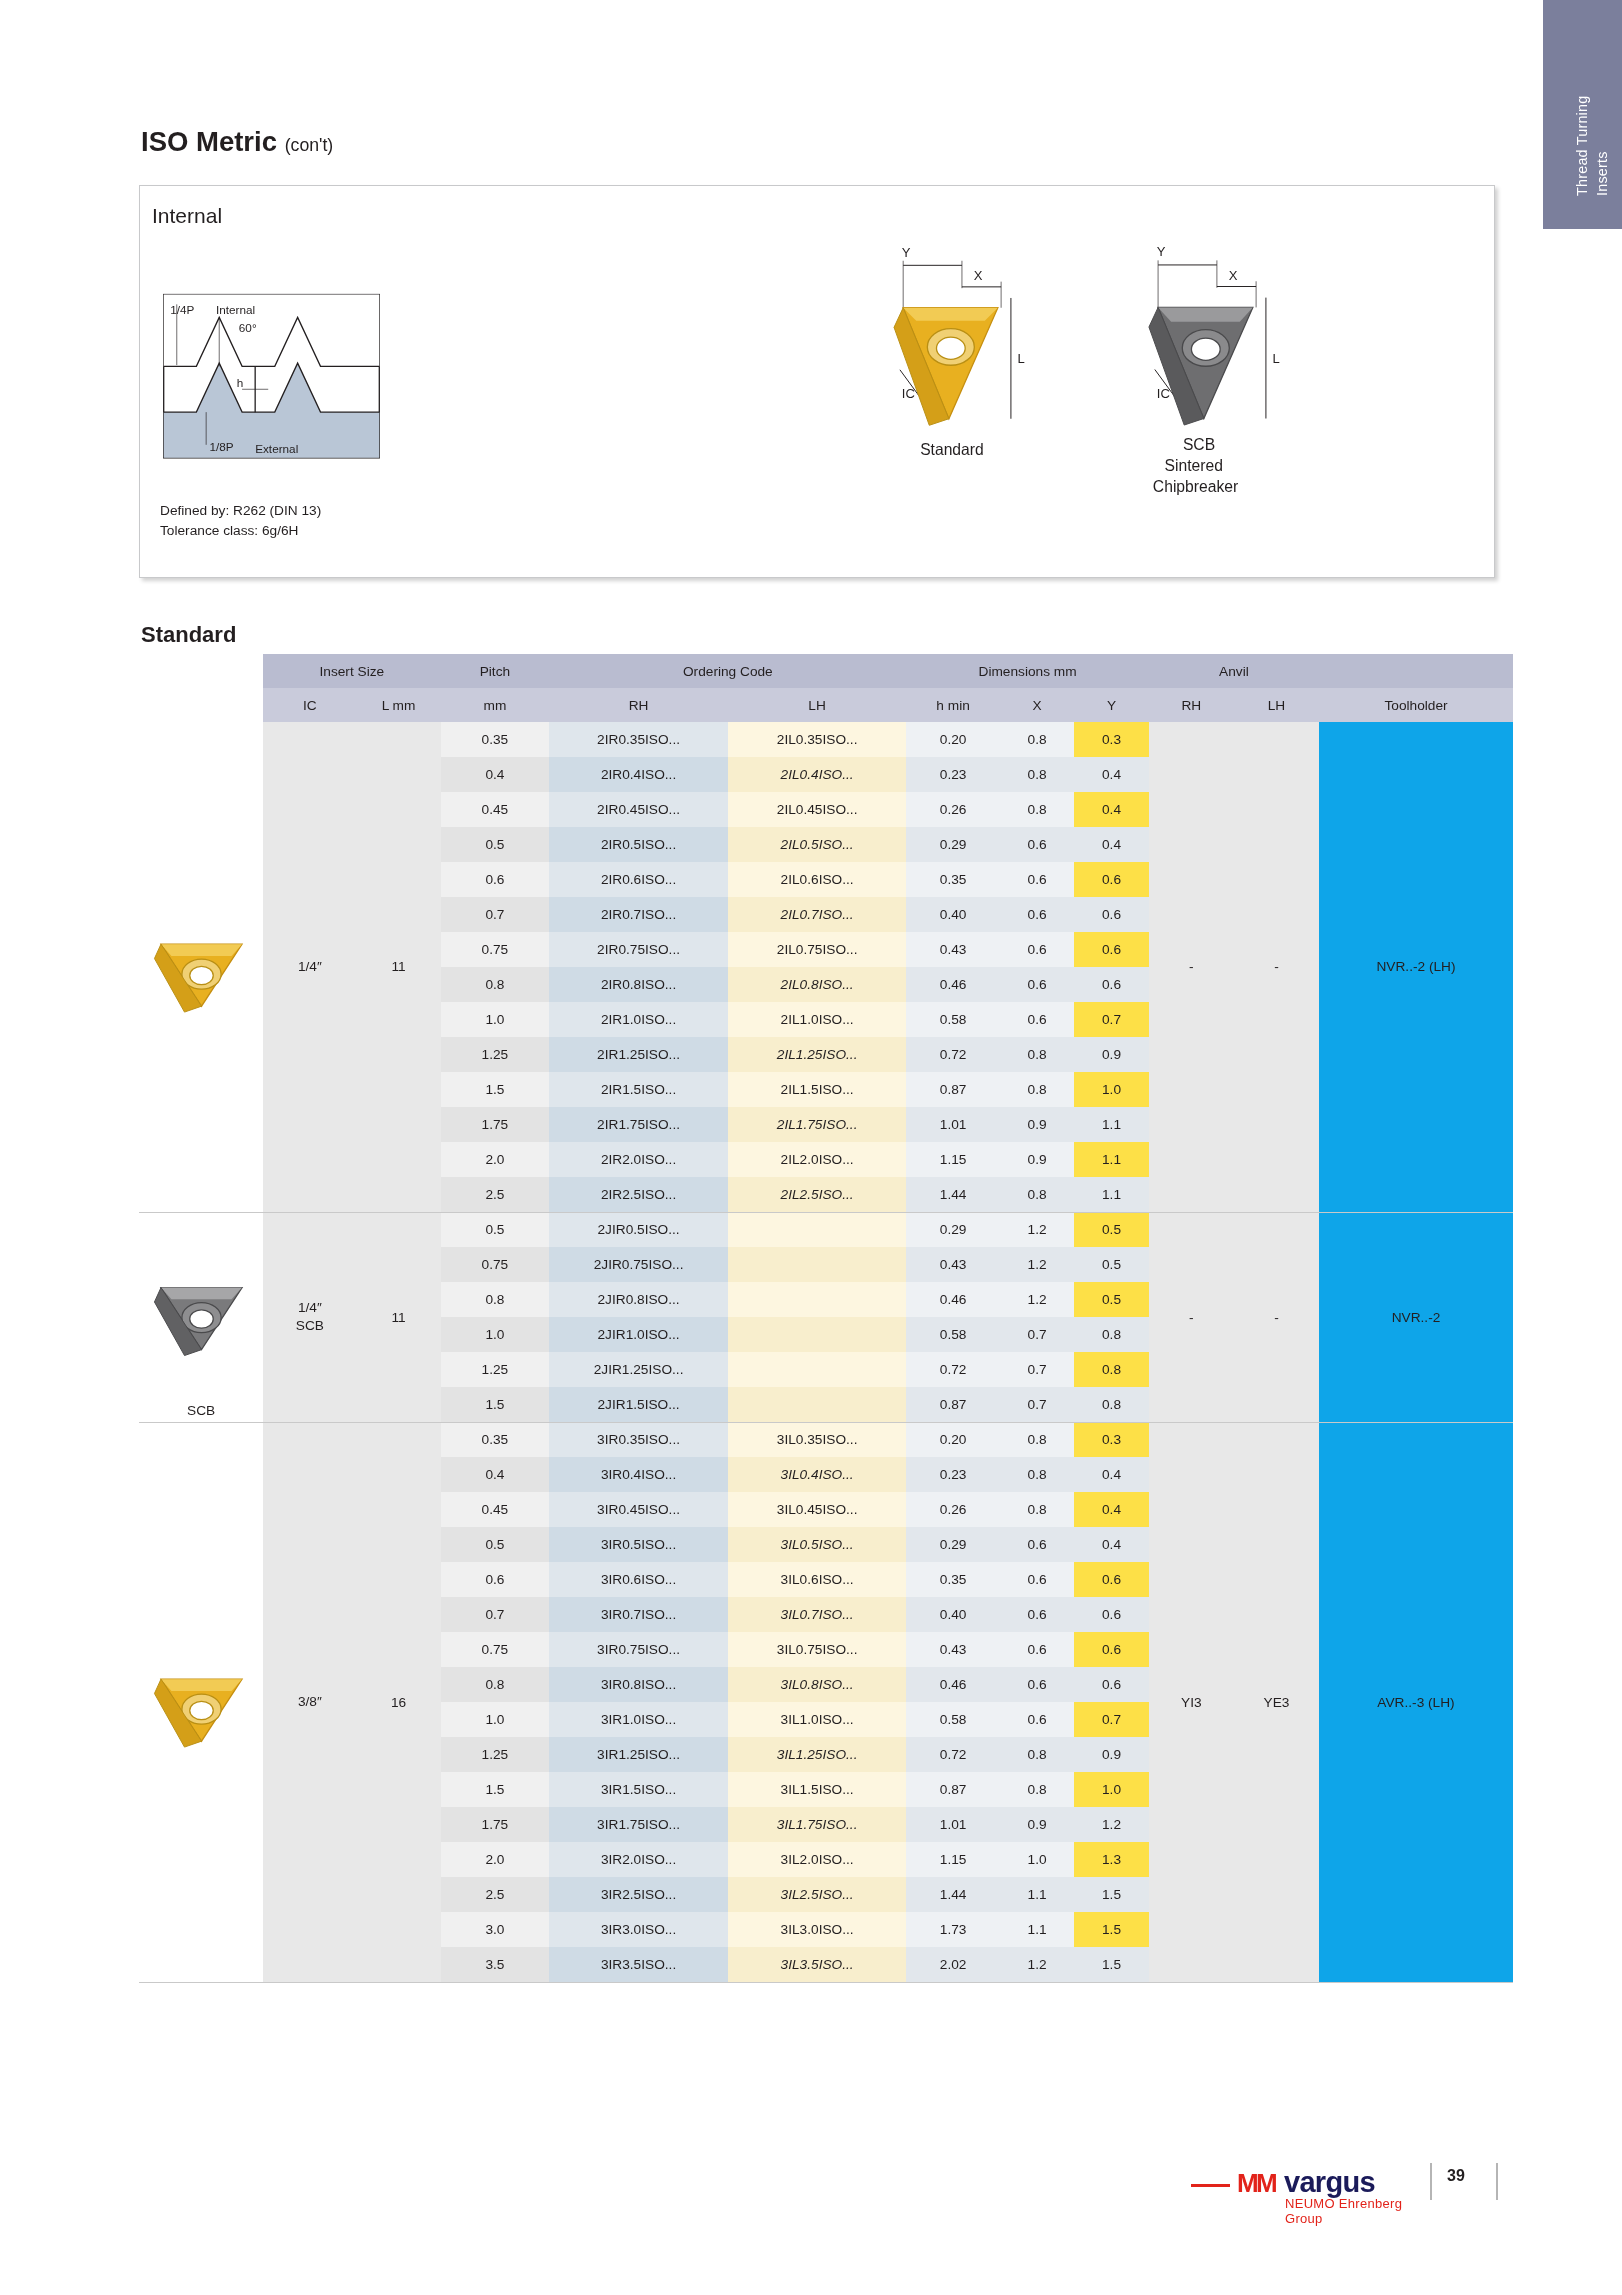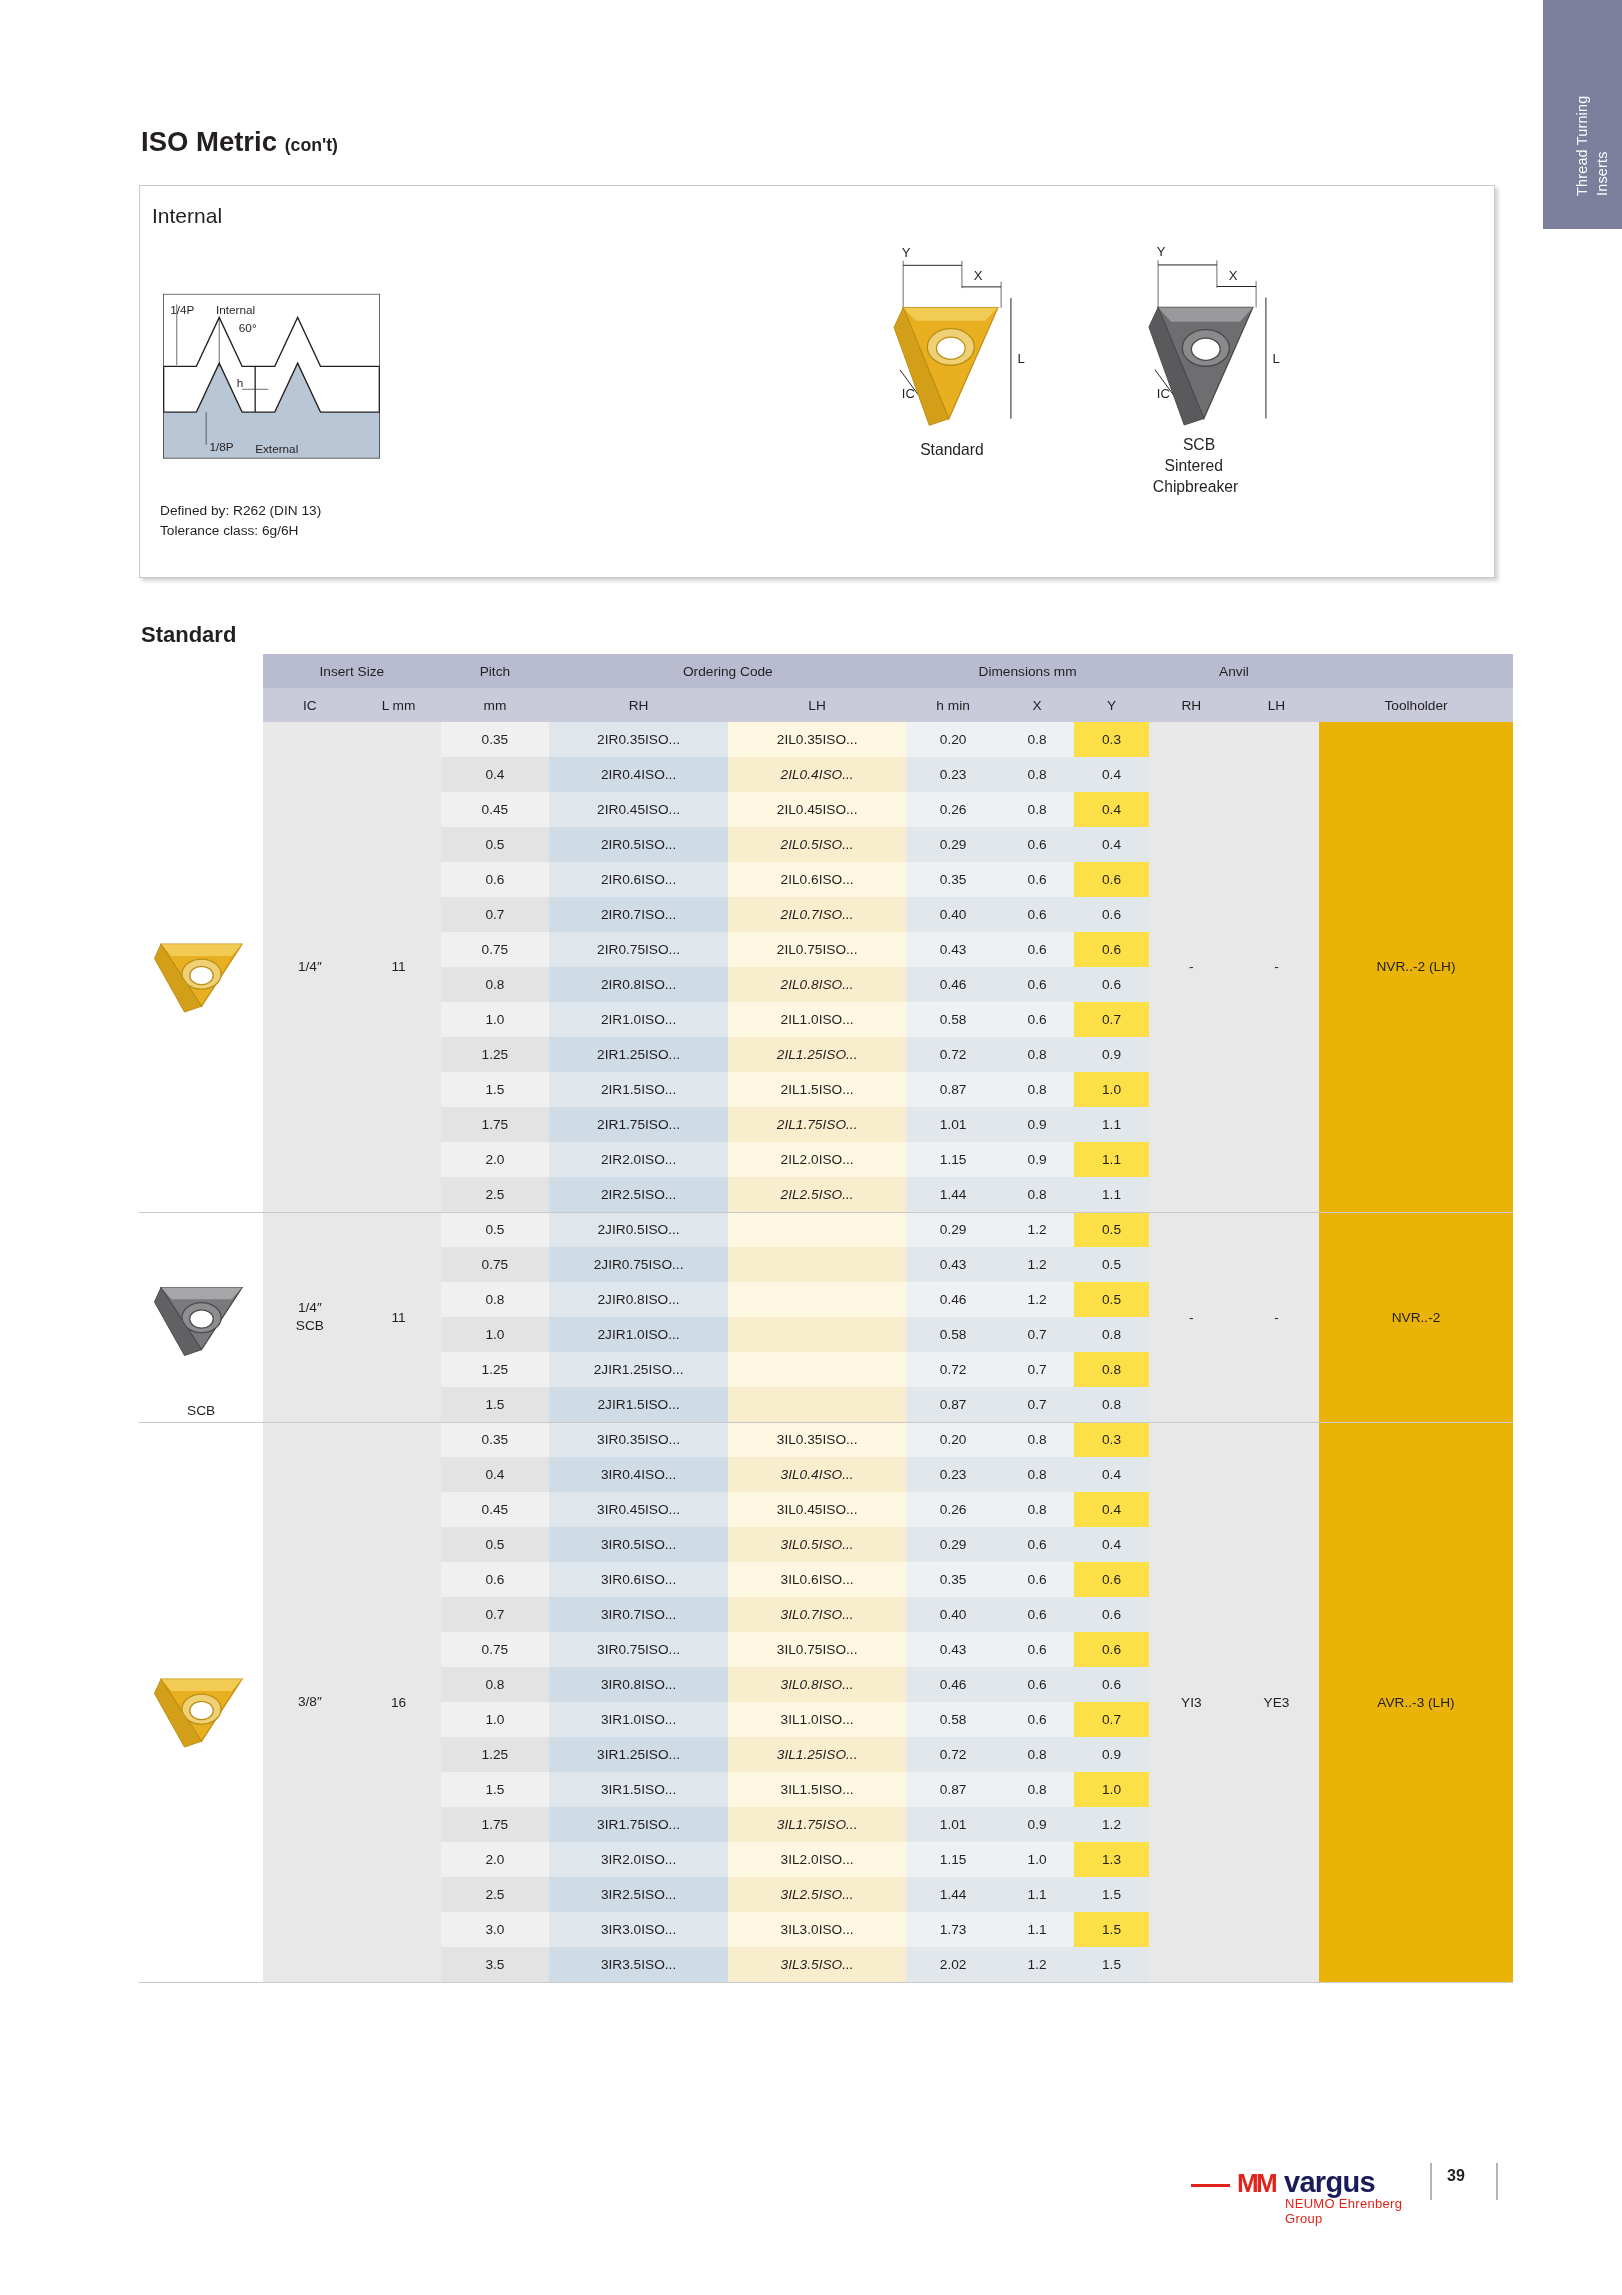--- a/index.html
+++ b/index.html
@@ -36,21 +36,21 @@
 
   
   .page-title {
     position: absolute;
     left: 141px; top: 126px;
     font-size: 27.5px;
     font-weight: bold;
   }
   .page-title .con {
     font-size: 17.7px;
-    font-weight: bold;
+    font-weight: normal;
   }
 
   
   .internal-box {
     position: absolute;
     left: 139px; top: 185px;
     width: 1356px; height: 393px;
     border: 1.3px solid #c8c9cb;
     background: #ffffff;
     box-shadow: 2.6px 3.3px 3.9px rgba(0,0,0,.18);
@@ -108,21 +108,21 @@
   .c-ic      { background:#e8e8e8; width: 79px; }
   .c-l       { background:#e8e8e8; width: 71px; }
   .c-pitch   { background:#f0f0f0; width: 92px; }
   .c-rh      { background:#dfe6ec; width: 151px; }
   .c-lh      { background:#fdf6e0; width: 151px; }
   .c-h       { background:#eef1f4; width: 79px; }
   .c-x       { background:#eef1f4; width: 63px; }
   .c-y       { background:#fde047; width: 63px; }
   .c-arh     { background:#e8e8e8; width: 72px; }
   .c-alh     { background:#e8e8e8; width: 72px; }
-  .c-tool    { background:#eab308; width: 164px; margin-left: 10px; }
+  .c-tool    { background:#0ea5e9; width: 164px; margin-left: 10px; }
 
   .alt .c-pitch  { background:#e3e3e3; }
   .alt .c-rh     { background:#cfdbe5; }
   .alt .c-lh     { background:#f8eecd;font-style:italic; }
   .alt .c-h, .alt .c-x, .alt .c-y { background:#e2e7ec; }
 
   .group-sep td { border-top: 1.3px solid #c9c9c9; }
   .tbl-bottom { border-bottom: 1.3px solid #c9c9c9; }
 
   .lh-blank { background:#fdf6e0; }

